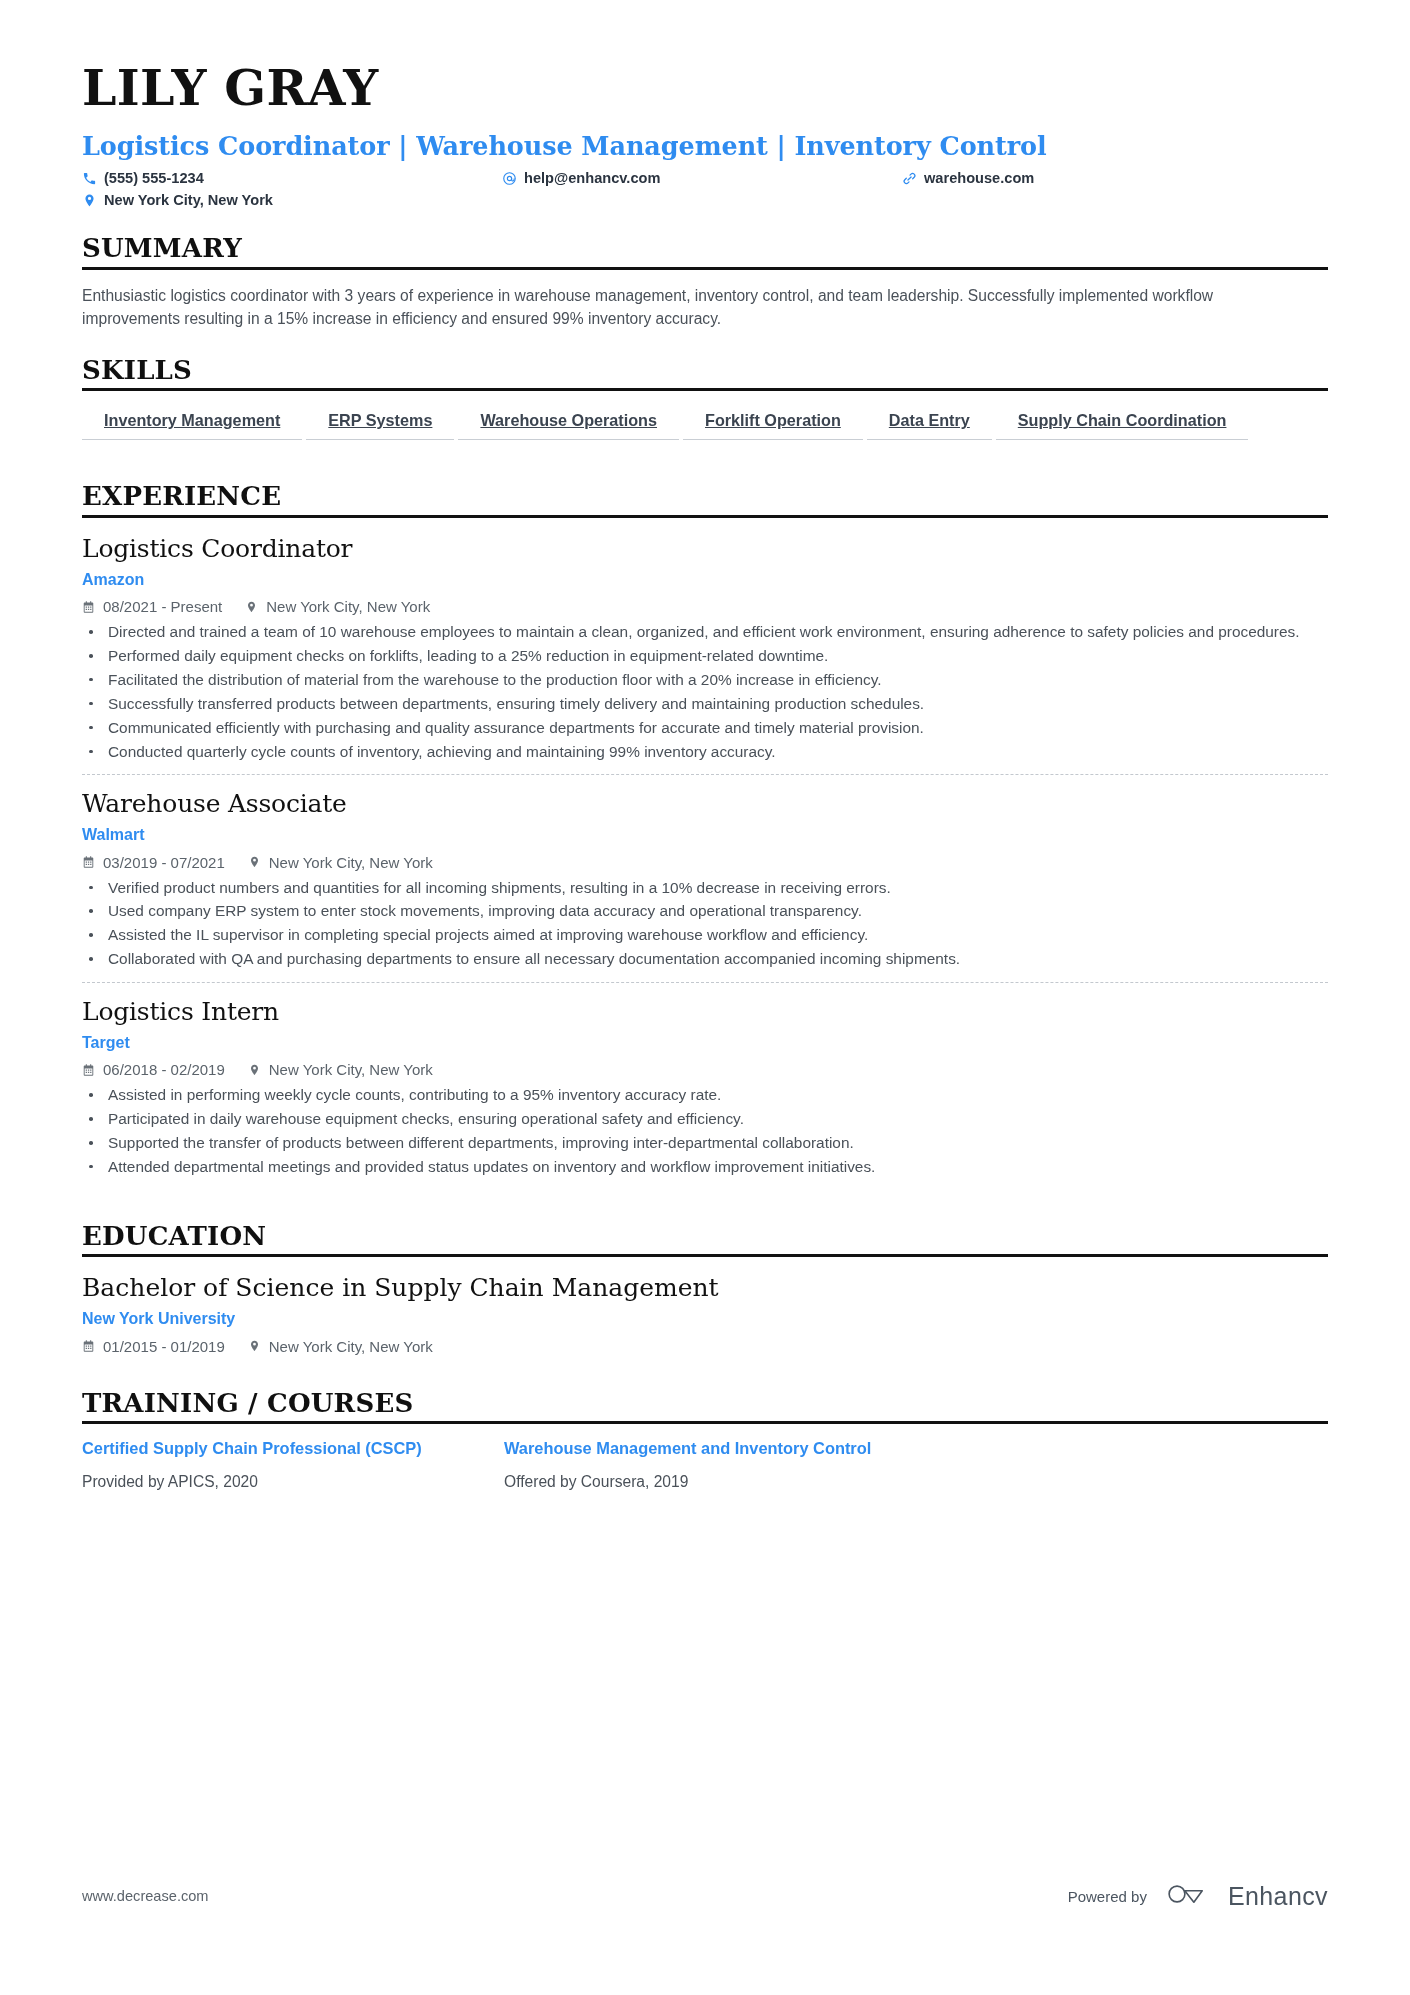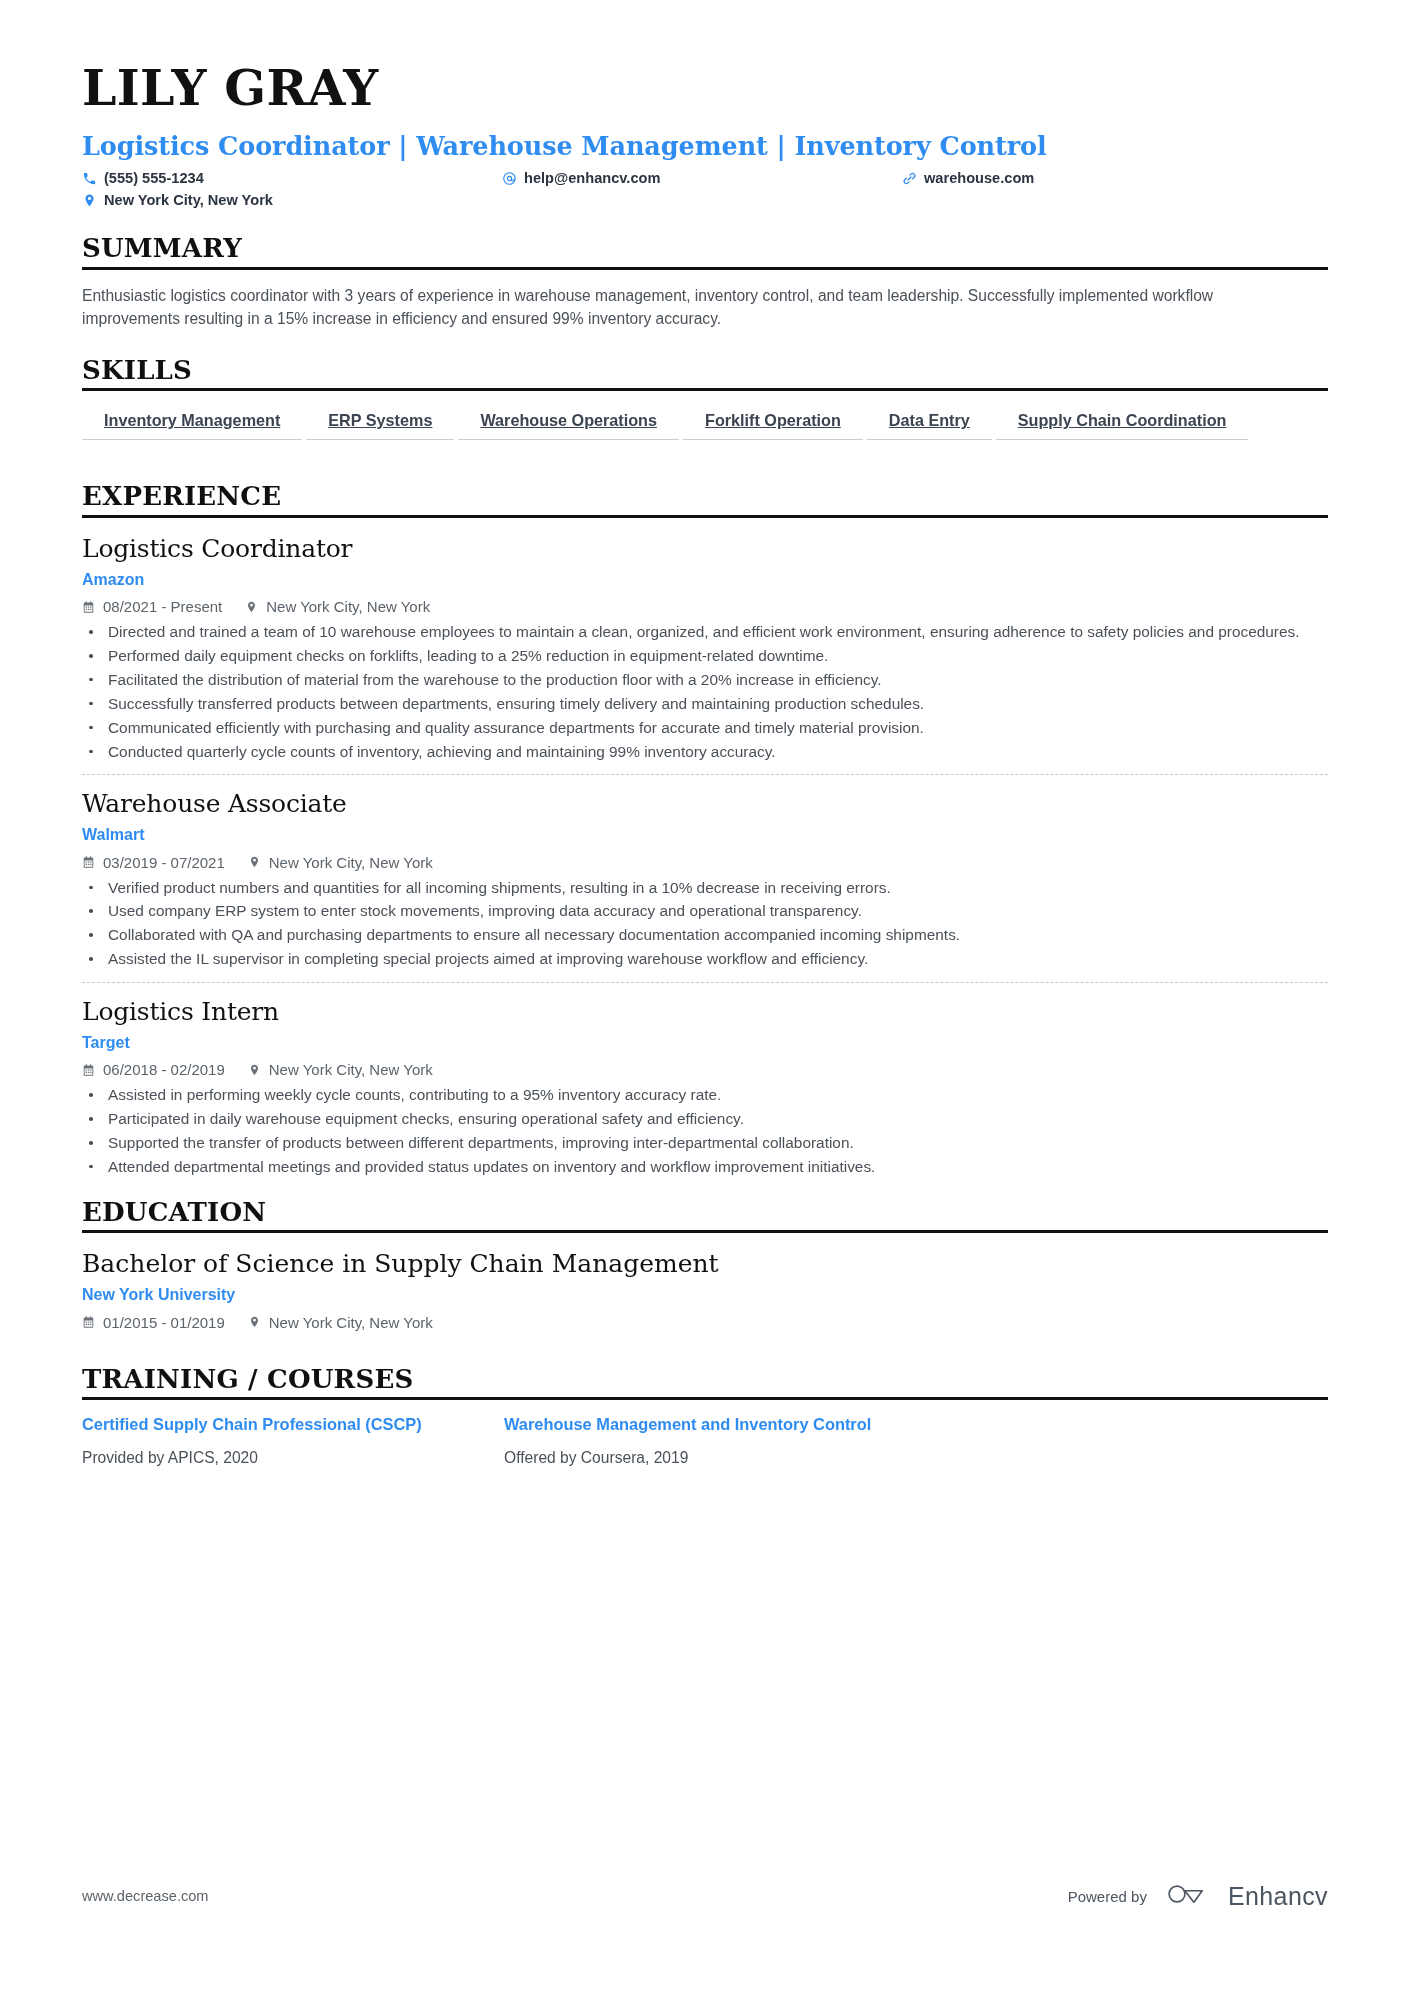--- a/index.html
+++ b/index.html
@@ -404,22 +404,22 @@
                   <svg width="13" height="14" viewBox="0 0 24 24" fill="currentColor">
                     <path d="M12 2.2c-3.6 0-6.5 2.9-6.5 6.5 0 4.9 6.5 12.6 6.5 12.6s6.5-7.7 6.5-12.6c0-3.6-2.9-6.5-6.5-6.5zm0 9a2.6 2.6 0 110-5.2 2.6 2.6 0 010 5.2z"></path>
                   </svg>
                 </span>
                 <span>New York City, New York</span>
               </span>
             </div>
             <ul class="bullets">
               <li>Verified product numbers and quantities for all incoming shipments, resulting in a 10% decrease in receiving errors.</li>
               <li>Used company ERP system to enter stock movements, improving data accuracy and operational transparency.</li>
+              <li>Assisted the IL supervisor in completing special projects aimed at improving warehouse workflow and efficiency.</li>
               <li>Collaborated with QA and purchasing departments to ensure all necessary documentation accompanied incoming shipments.</li>
-              <li>Assisted the IL supervisor in completing special projects aimed at improving warehouse workflow and efficiency.</li>
             </ul>
           </div>
           <div class="entry-sep"></div>
           <div class="entry">
             <div class="entry-title">Logistics Intern</div>
             <div class="entry-org">Target</div>
             <div class="entry-meta">
               <span class="meta-piece">
                 <span class="ico">
                   <svg width="13" height="14" viewBox="0 0 24 24" fill="currentColor">
@@ -441,21 +441,21 @@
               <li>Assisted in performing weekly cycle counts, contributing to a 95% inventory accuracy rate.</li>
               <li>Participated in daily warehouse equipment checks, ensuring operational safety and efficiency.</li>
               <li>Supported the transfer of products between different departments, improving inter-departmental collaboration.</li>
               <li>Attended departmental meetings and provided status updates on inventory and workflow improvement initiatives.</li>
             </ul>
           </div>
         </div>
     </div>
   </div>
 
-  <div class="section" style="margin-top:20px;">
+  <div class="section" style="margin-top:44px;">
     <div class="section-title">EDUCATION</div>
     <div class="section-rule"></div>
     <div class="section-body">
       <div id="education-entries">
           <div class="entry">
             <div class="edu-degree">Bachelor of Science in Supply Chain Management</div>
             <div class="entry-org">New York University</div>
             <div class="entry-meta">
               <span class="meta-piece">
                 <span class="ico">

